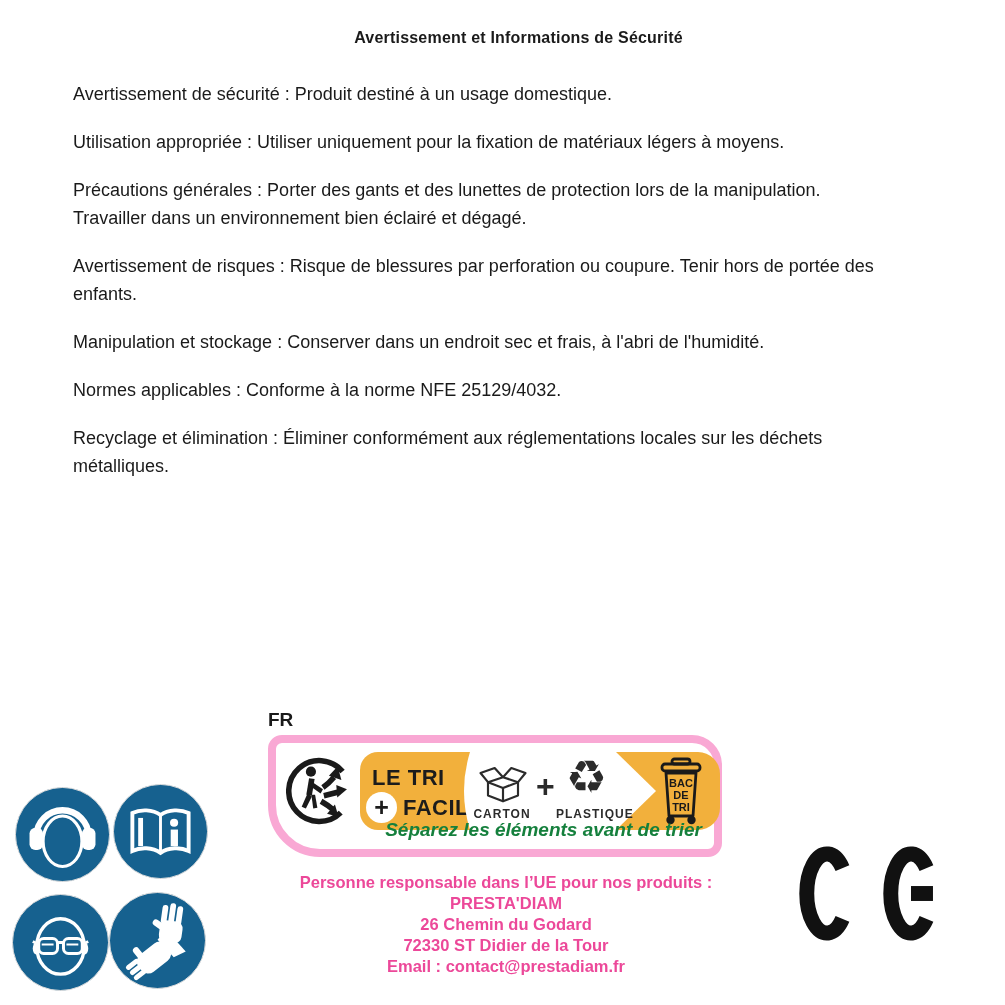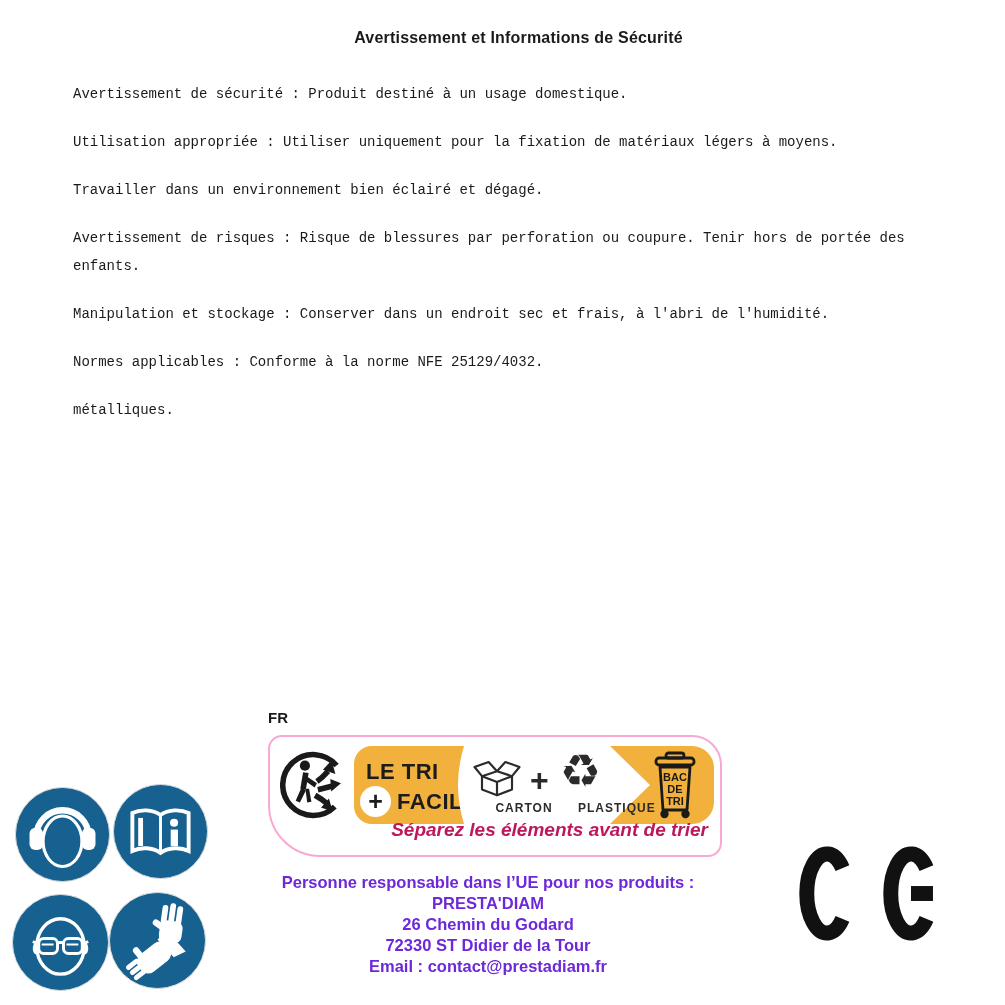--- a/index.html
+++ b/index.html
@@ -1,79 +1,81 @@
 <!DOCTYPE html>
 <html><head>
 <meta charset="utf-8">
 <style>
   html,body{margin:0;padding:0;background:#fff;}
   .page{position:relative;width:1005px;height:1005px;background:#fff;overflow:hidden;
         font-family:"Liberation Sans",sans-serif;color:#1a1a1a;}
   .doc-title{position:absolute;top:29px;left:0;width:100%;text-align:center;
              font-size:16px;font-weight:bold;letter-spacing:.2px;margin-left:16px;}
-  .body-text{position:absolute;top:80px;left:73px;right:30px;font-size:14px;line-height:28px;font-family:Liberation Mono, monospace;}
+  .body-text{position:absolute;top:80px;left:73px;right:30px;font-size:18px;line-height:28px;}
   .body-text .para{margin:0 0 20px 0;}
   .body-text .line{white-space:nowrap;}
   
   .picto{position:absolute;}
   
-  .fr-label{position:absolute;left:268px;top:709px;font-size:15px;font-weight:bold;}
+  .fr-label{position:absolute;left:268px;top:709px;font-size:19px;font-weight:bold;}
   .tri-box{position:absolute;left:268px;top:735px;width:454px;height:122px;background:#fff;
-           border:2px solid #f9a8d4;border-radius:14px 30px 14px 52px;box-sizing:border-box;}
+           border:8px solid #f9a8d4;border-radius:14px 30px 14px 52px;box-sizing:border-box;}
   .triman{position:absolute;left:10px;top:8px;}
   .tri-band{position:absolute;left:84px;top:9px;width:360px;height:78px;background:#f2b03c;
             border-radius:18px 22px 22px 18px;}
   .tri-brand1{position:absolute;left:12px;top:13px;font-size:22px;font-weight:800;color:#1c1c1c;letter-spacing:.5px;}
   .plus-circle{position:absolute;left:6px;top:40px;width:31px;height:31px;border-radius:50%;background:#fff;
                display:flex;align-items:center;justify-content:center;font-size:25px;font-weight:800;color:#1c1c1c;line-height:1;}
   .tri-brand2{position:absolute;left:43px;top:43px;font-size:22px;font-weight:800;color:#1c1c1c;letter-spacing:.5px;}
   .tri-arrow{position:absolute;left:96px;top:0;}
   .mat-icon-carton{position:absolute;left:118px;top:9px;}
-  .mat-label{position:absolute;top:55px;font-size:12px;font-weight:bold;color:#2b2b2b;letter-spacing:1px;text-align:center;padding-left:28px;}
+  .mat-label{position:absolute;top:55px;font-size:12px;font-weight:bold;color:#2b2b2b;letter-spacing:1px;text-align:center;}
   .lab-carton{left:106px;width:72px;}
   .mat-plus{position:absolute;left:176px;top:18px;font-size:32px;font-weight:800;color:#2b2b2b;line-height:1;}
   .mat-icon-plastique{position:absolute;left:206px;top:2px;font-size:46px;line-height:1;color:#2b2b2b;
                       font-family:"DejaVu Sans",sans-serif;}
   .lab-plastique{left:196px;width:76px;}
   .bin{position:absolute;left:296px;top:4px;}
-  .tri-instruction{position:absolute;right:12px;top:82px;font-size:19px;font-style:italic;font-weight:600;color:#be185d;white-space:nowrap;}
-  
-  .resp{position:absolute;left:238px;top:872px;width:500px;text-align:center;
-        font-size:16.5px;font-weight:bold;line-height:21px;color:#6d28d9;}
+  .tri-instruction{position:absolute;right:12px;top:76px;font-size:19px;font-style:italic;font-weight:600;color:#15803d;white-space:nowrap;}
+  
+  .resp{position:absolute;left:256px;top:872px;width:500px;text-align:center;
+        font-size:16.5px;font-weight:bold;line-height:21px;color:#ec4899;}
   
   .ce{position:absolute;left:798px;top:845px;display:flex;gap:26px;}
 </style>
 </head>
 <body>
 
 <div class="page">
 
   <div class="doc-title">Avertissement et Informations de Sécurité</div>
 
   <div class="body-text">
     <div class="para">
       <div class="line">Avertissement de sécurité : Produit destiné à un usage domestique.</div>
     </div>
     <div class="para">
       <div class="line">Utilisation appropriée : Utiliser uniquement pour la fixation de matériaux légers à moyens.</div>
     </div>
     <div class="para">
+      <div class="line">Précautions générales : Porter des gants et des lunettes de protection lors de la manipulation.</div>
       <div class="line">Travailler dans un environnement bien éclairé et dégagé.</div>
     </div>
     <div class="para">
       <div class="line">Avertissement de risques : Risque de blessures par perforation ou coupure. Tenir hors de portée des</div>
       <div class="line">enfants.</div>
     </div>
     <div class="para">
       <div class="line">Manipulation et stockage : Conserver dans un endroit sec et frais, à l'abri de l'humidité.</div>
     </div>
     <div class="para">
       <div class="line">Normes applicables : Conforme à la norme NFE 25129/4032.</div>
     </div>
     <div class="para">
+      <div class="line">Recyclage et élimination : Éliminer conformément aux réglementations locales sur les déchets</div>
       <div class="line">métalliques.</div>
     </div>
   </div>
 
   <div class="picto" style="left:14px;top:786px;">
     <svg width="97" height="97" viewBox="0 0 100 100">
       <circle cx="50" cy="50" r="48.5" fill="#16618f" stroke="#dcdcdc" stroke-width="1"></circle>
       <ellipse cx="50" cy="57" rx="20" ry="26" fill="none" stroke="#fff" stroke-width="3.2"></ellipse>
       <path d="M23 52 A 27 27 0 0 1 77 52" fill="none" stroke="#fff" stroke-width="6.5"></path>
       <rect x="16" y="43" width="14" height="23" rx="6" fill="#fff"></rect>

